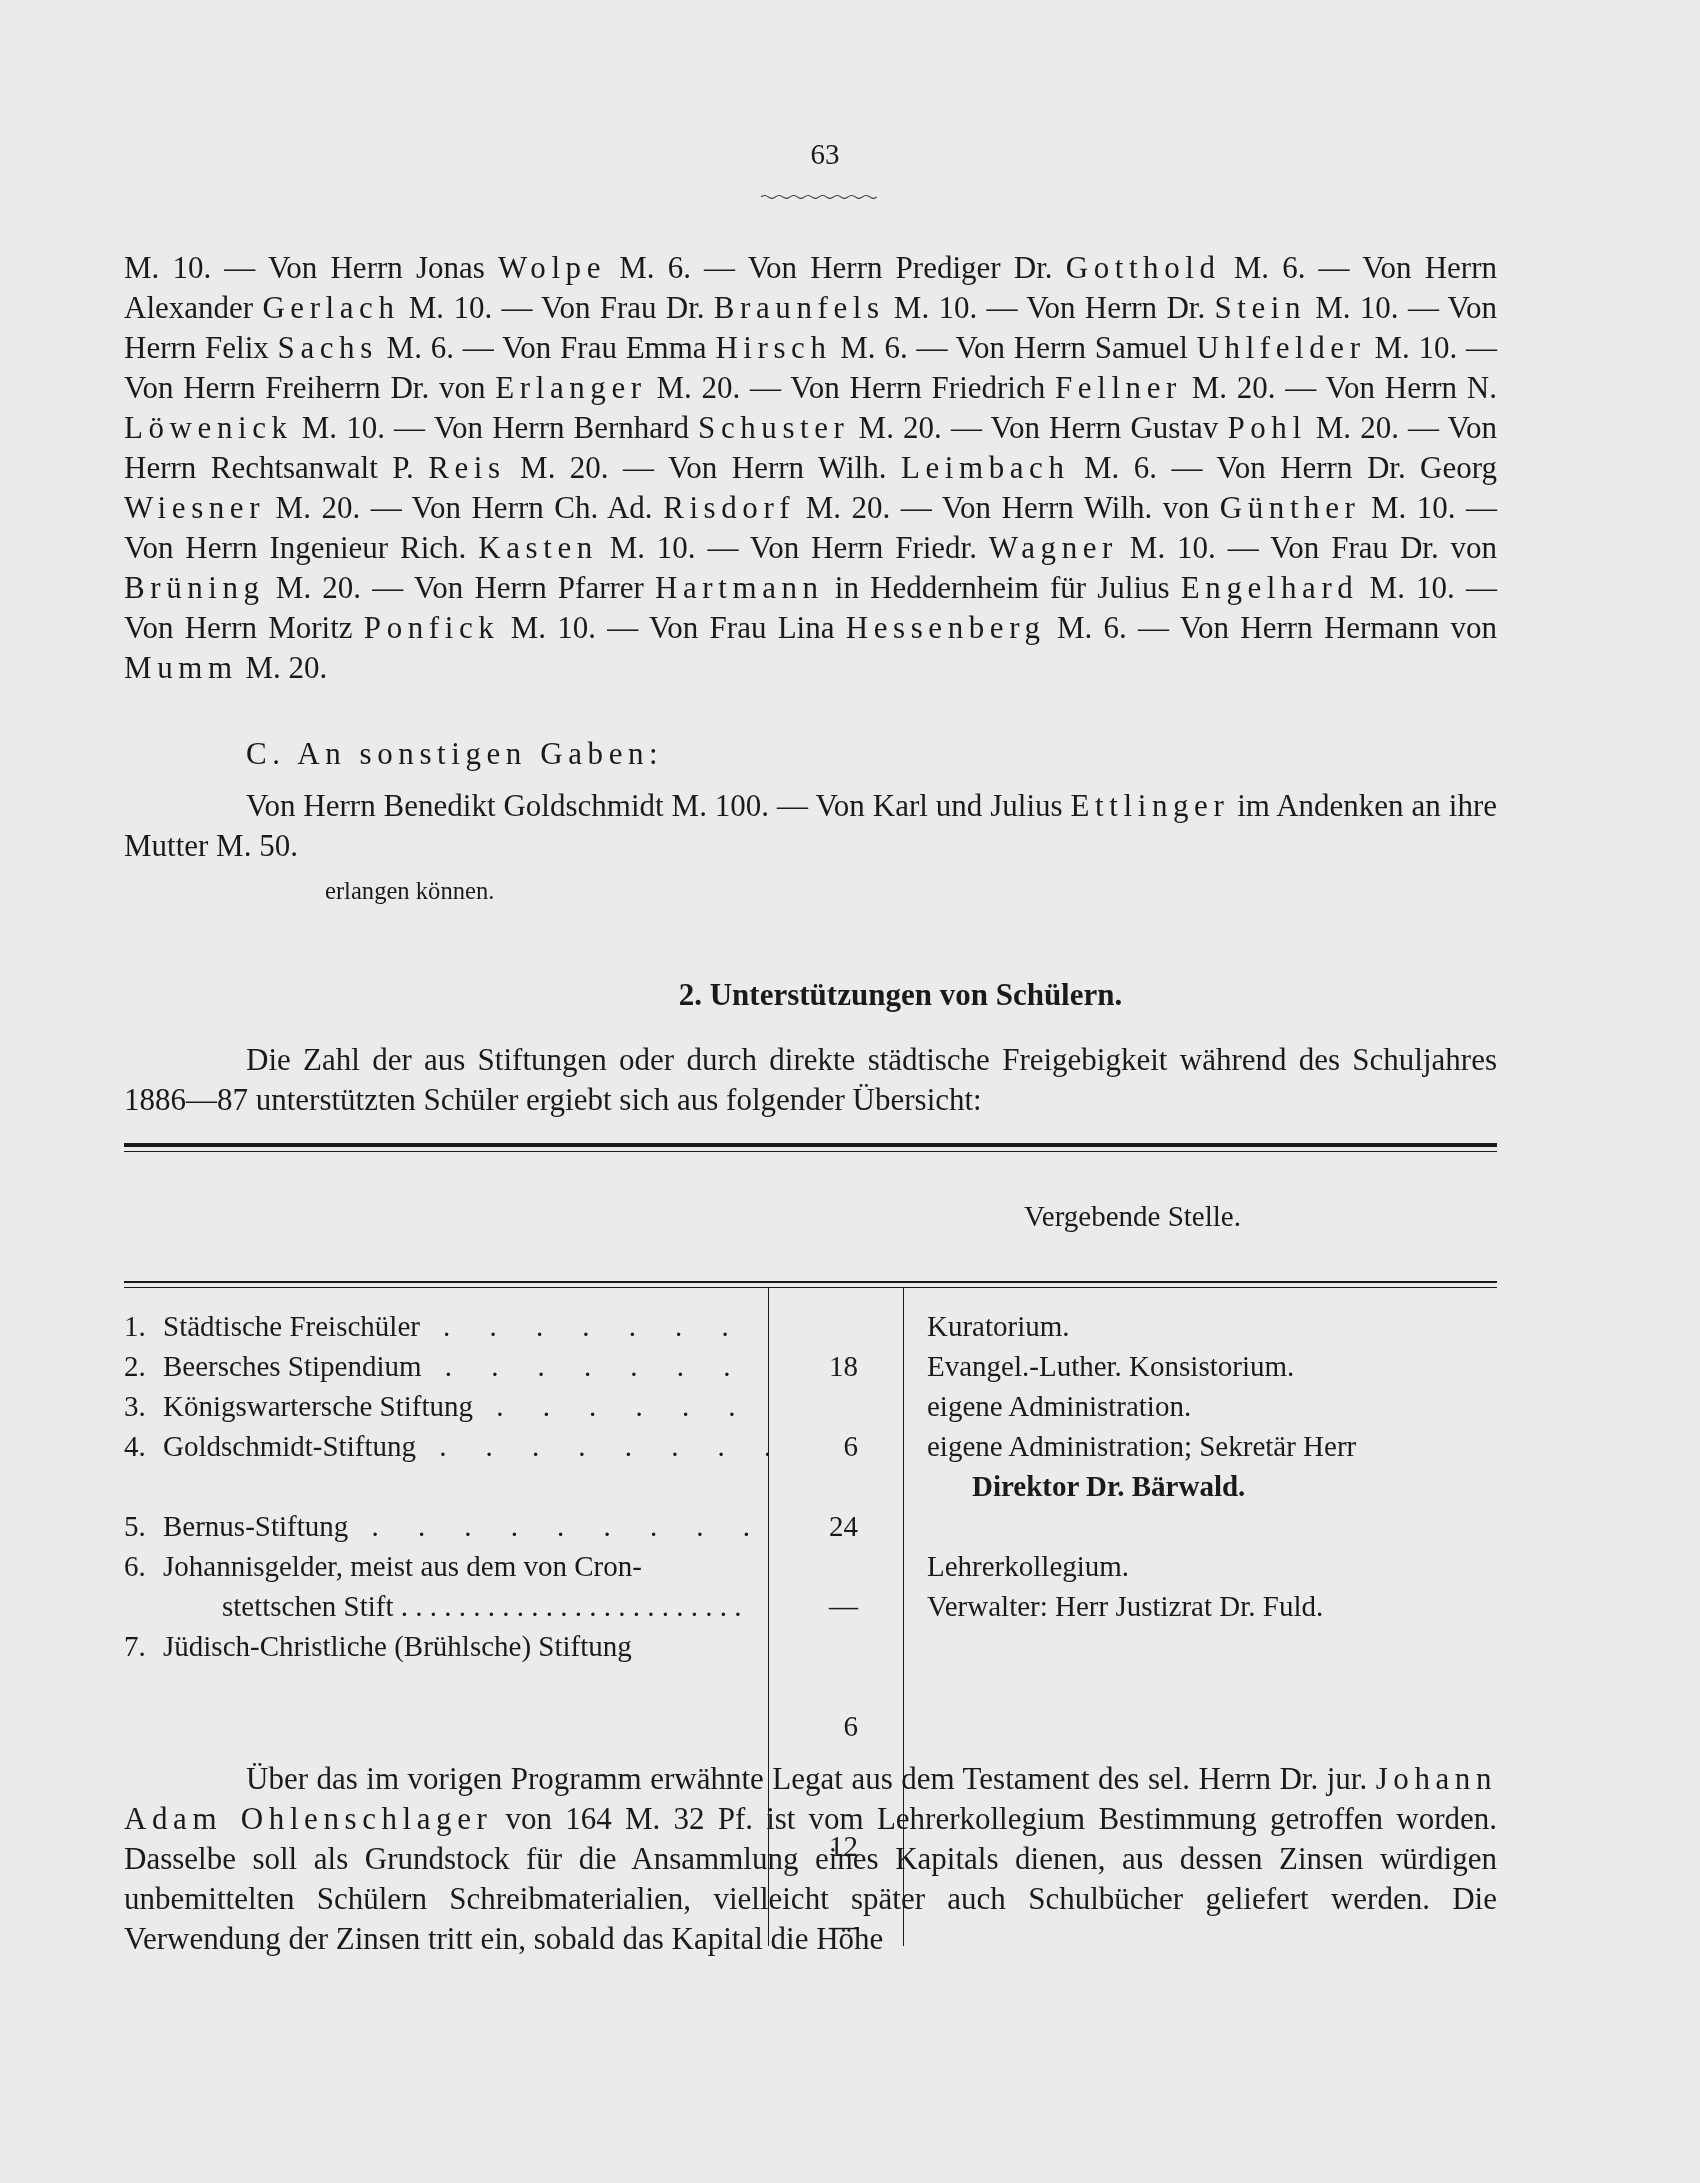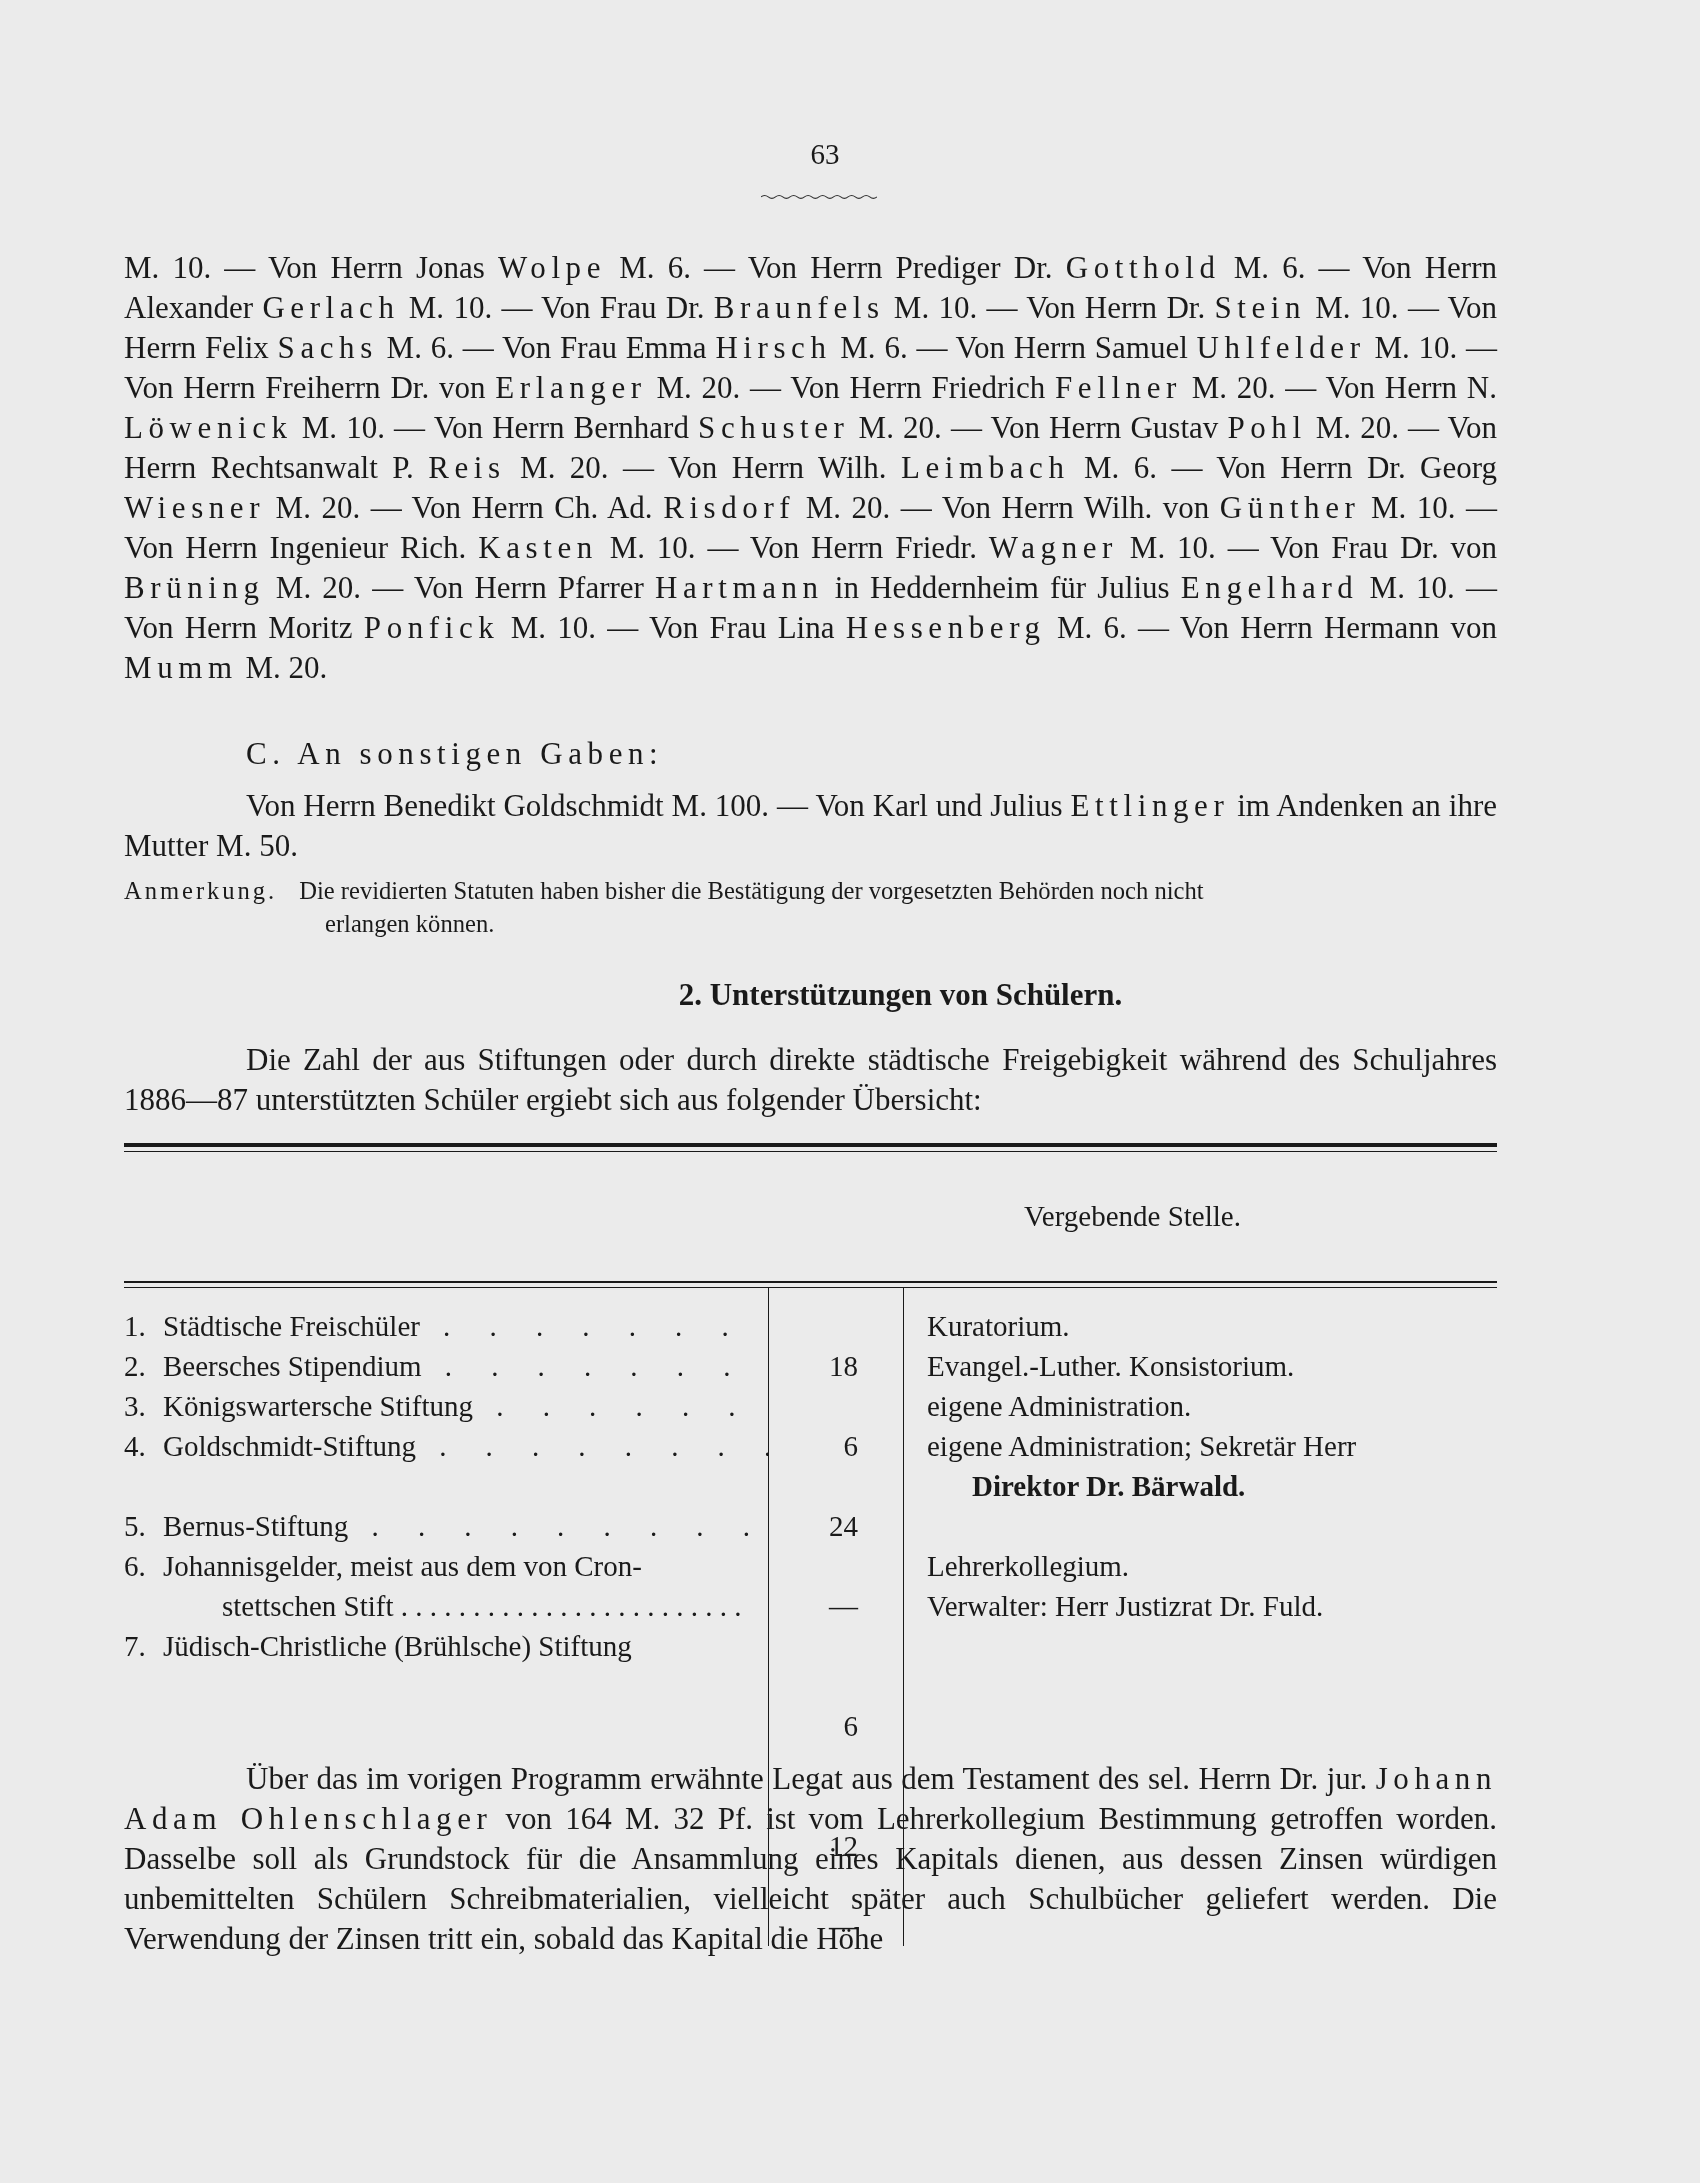--- a/index.html
+++ b/index.html
@@ -80,21 +80,20 @@
 <svg class="page-number-rule" viewBox="0 0 160 8" preserveAspectRatio="none">
   <path d="M0 4 Q5 0 10 4 T20 4 T30 4 T40 4 T50 4 T60 4 T70 4 T80 4 T90 4 T100 4 T110 4 T120 4 T130 4 T140 4 T150 4 T160 4" fill="none" stroke="#333" stroke-width="1.5"></path>
 </svg>
 
 <div class="body-text donors" id="donors"><span>M. 10. — Von Herrn Jonas </span><span class="sp">Wolpe</span><span> M. 6. — Von Herrn Prediger Dr. </span><span class="sp">Gotthold</span><span> M. 6. — Von Herrn Alexander </span><span class="sp">Gerlach</span><span> M. 10. — Von Frau Dr. </span><span class="sp">Braunfels</span><span> M. 10. — Von Herrn Dr. </span><span class="sp">Stein</span><span> M. 10. — Von Herrn Felix </span><span class="sp">Sachs</span><span> M. 6. — Von Frau Emma </span><span class="sp">Hirsch</span><span> M. 6. — Von Herrn Samuel </span><span class="sp">Uhlfelder</span><span> M. 10. — Von Herrn Freiherrn Dr. von </span><span class="sp">Erlanger</span><span> M. 20. — Von Herrn Friedrich </span><span class="sp">Fellner</span><span> M. 20. — Von Herrn N. </span><span class="sp">Löwenick</span><span> M. 10. — Von Herrn Bernhard </span><span class="sp">Schuster</span><span> M. 20. — Von Herrn Gustav </span><span class="sp">Pohl</span><span> M. 20. — Von Herrn Rechtsanwalt P. </span><span class="sp">Reis</span><span> M. 20. — Von Herrn Wilh. </span><span class="sp">Leimbach</span><span> M. 6. — Von Herrn Dr. Georg </span><span class="sp">Wiesner</span><span> M. 20. — Von Herrn Ch. Ad. </span><span class="sp">Risdorf</span><span> M. 20. — Von Herrn Wilh. von </span><span class="sp">Günther</span><span> M. 10. — Von Herrn Ingenieur Rich. </span><span class="sp">Kasten</span><span> M. 10. — Von Herrn Friedr. </span><span class="sp">Wagner</span><span> M. 10. — Von Frau Dr. von </span><span class="sp">Brüning</span><span> M. 20. — Von Herrn Pfarrer </span><span class="sp">Hartmann</span><span> in Heddernheim für Julius </span><span class="sp">Engelhard</span><span> M. 10. — Von Herrn Moritz </span><span class="sp">Ponfick</span><span> M. 10. — Von Frau Lina </span><span class="sp">Hessenberg</span><span> M. 6. — Von Herrn Hermann von </span><span class="sp">Mumm</span><span> M. 20.</span></div>
 
 <div class="section-c"><span class="sp">C. An sonstigen Gaben:</span></div>
 <div class="body-text gifts" id="gifts"><span>Von Herrn Benedikt </span><span>Goldschmidt</span><span> M. 100. — Von Karl und Julius </span><span class="sp">Ettlinger</span><span> im Andenken an ihre Mutter M. 50.</span></div>
 
 <div class="note">
-  <div class="note-first"><span class="note-label">Anmerkung.</span><span>Die revidierten Statuten haben bisher die Bestätigung der vorgesetzten Behörden noch nicht</span></div>
   <span class="note-cont">erlangen können.</span>
 </div>
 
 <div class="section2-heading">2. Unterstützungen von Schülern.</div>
 <div class="body-text intro">Die Zahl der aus Stiftungen oder durch direkte städtische Freigebigkeit während des Schuljahres 1886—87 unterstützten Schüler ergiebt sich aus folgender Übersicht:</div>
 
 <div class="table-wrap">
   <div class="rule-thick"></div>
   <div class="rule-thin"></div>
   <div class="thead">

